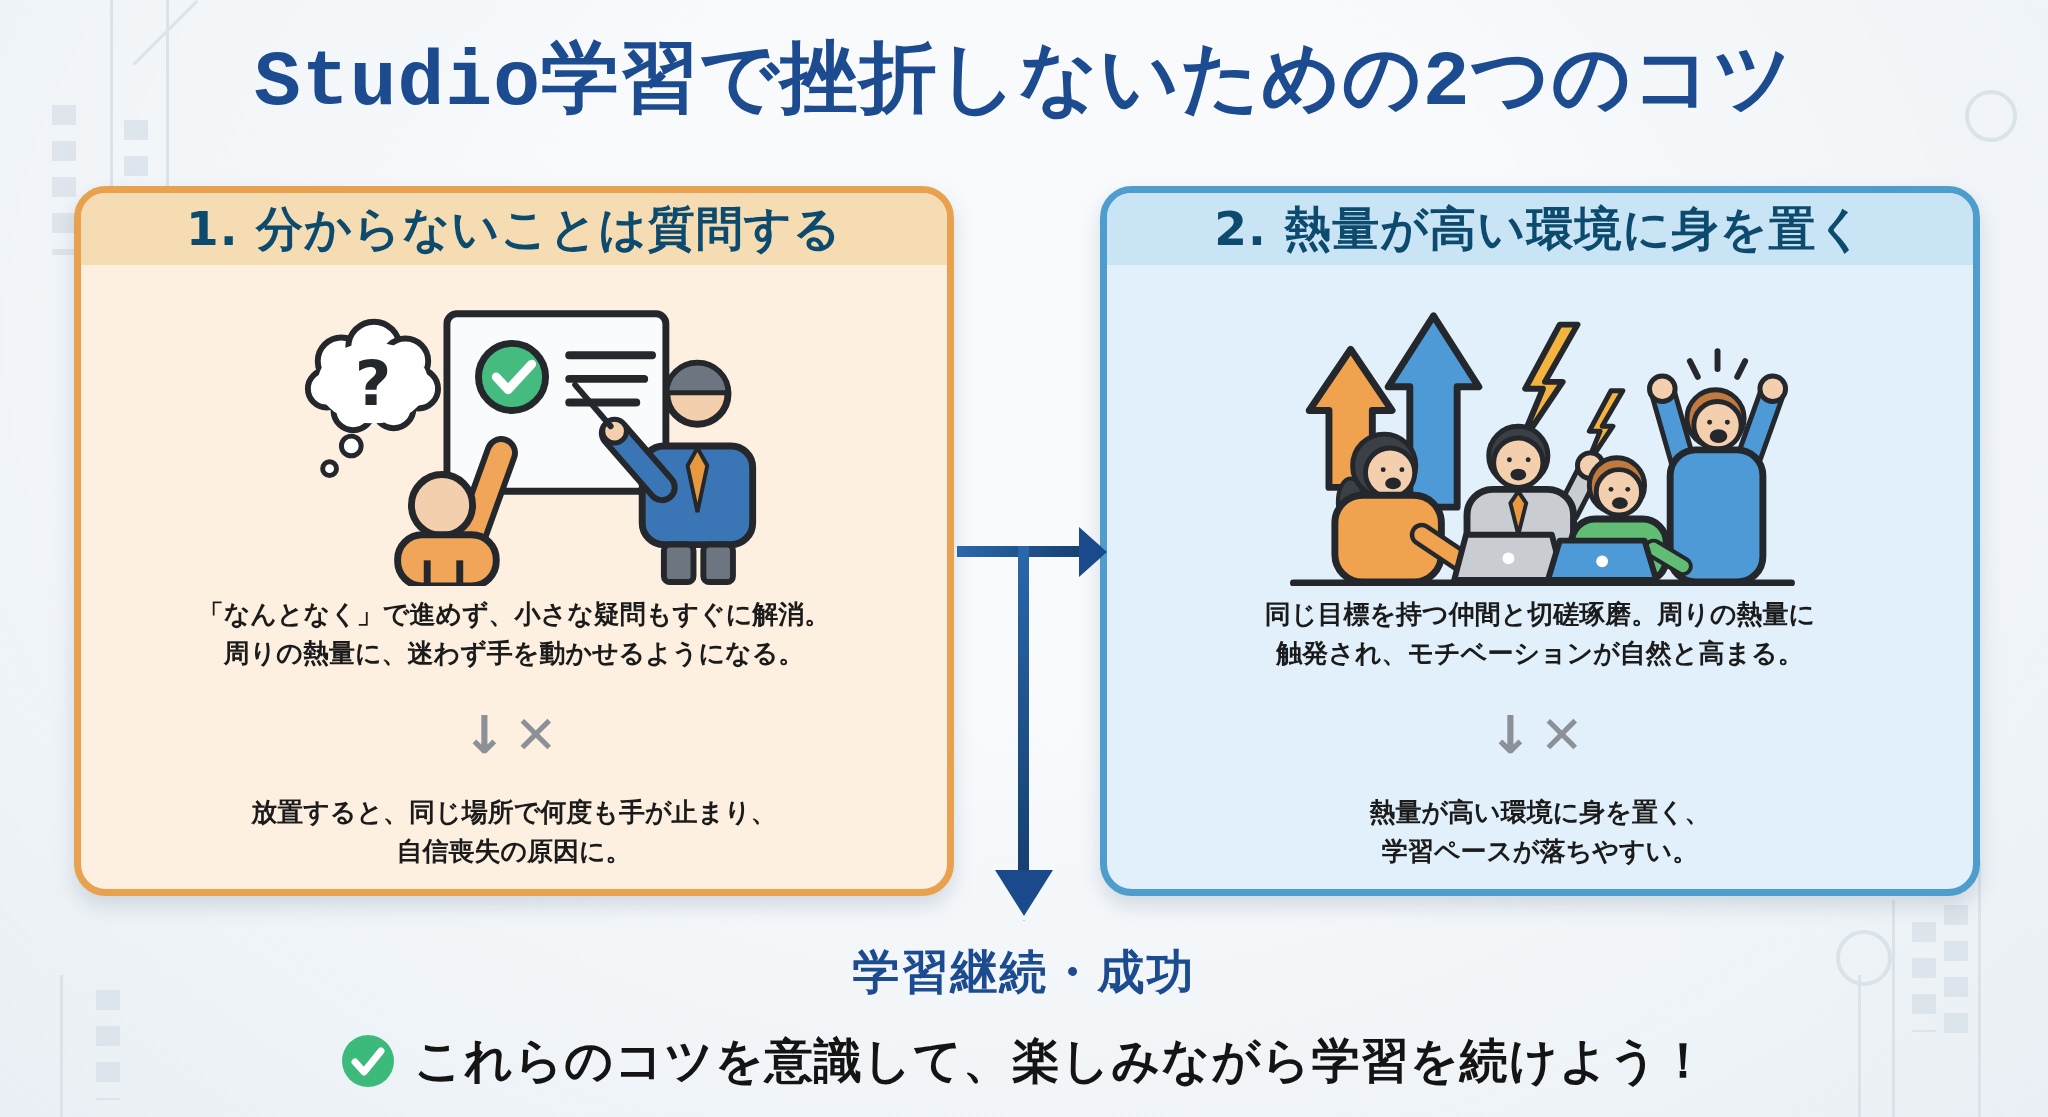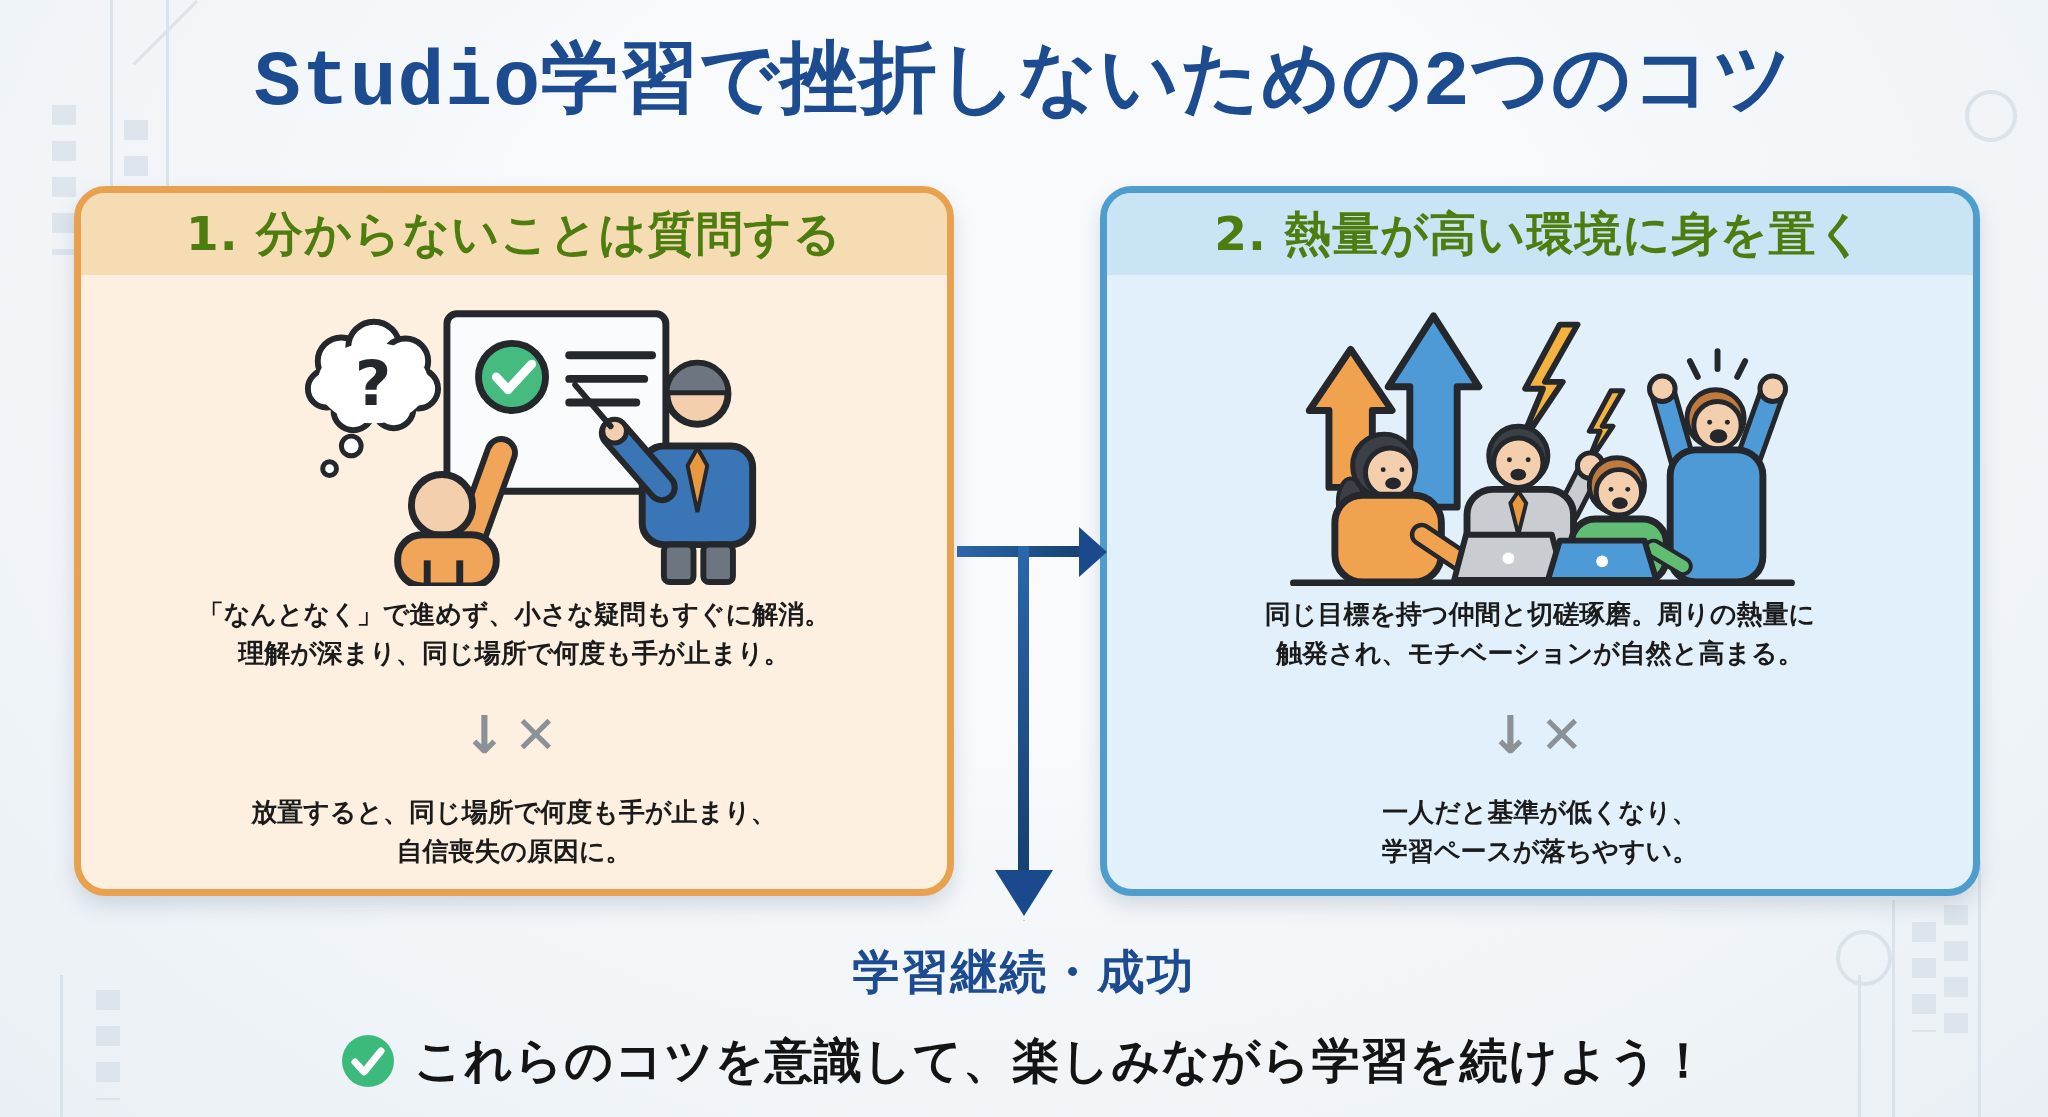--- a/index.html
+++ b/index.html
@@ -27,24 +27,24 @@
   }
 
   
   .card {
     position:absolute; top:186px; width:880px; height:710px; box-sizing:border-box;
     border-radius:32px; border:7px solid; box-shadow:0 10px 20px rgba(110,130,155,.25);
   }
   .card-left  { left:74px;   border-color:#e8a14e; background:#fdf0e1; }
   .card-right { left:1100px; border-color:#4f9dcc; background:#e1f0fa; }
   .card-header {
-    position:absolute; top:0; left:0; right:0; height:82px;
+    position:absolute; top:0; left:0; right:0; height:72px;
     border-radius:24px 24px 0 0;
     display:flex; align-items:center; justify-content:center;
-    font-size:47px; font-weight:800; color:#4d7c0f; letter-spacing:1px;
+    font-size:47px; font-weight:800; color:#0c4a6e; letter-spacing:1px;
   }
   .card-left  .card-header { background:#f6dcb3; }
   .card-right .card-header { background:#c9e4f4; }
 
   .illustration {
     position:absolute; top:104px; left:0; right:0; height:292px;
     display:flex; align-items:center; justify-content:center;
   }
   .card-desc, .card-risk {
     position:absolute; left:0; right:0; text-align:center;
@@ -160,21 +160,21 @@
           <circle cx="446" cy="95" r="31" fill="#f4cfae" stroke="#24272b" stroke-width="7"></circle>
           <path d="M415,94 a31,30 0 0 1 62,0 z" fill="#6d7680" stroke="#24272b" stroke-width="5"></path>
           <rect x="412" y="248" width="30" height="38" rx="6" fill="#6d7680" stroke="#24272b" stroke-width="6"></rect>
           <rect x="452" y="248" width="30" height="38" rx="6" fill="#6d7680" stroke="#24272b" stroke-width="6"></rect>
         </g>
       </svg>
     </div>
 
     <div class="card-desc">
       <div>「なんとなく」で進めず、小さな疑問もすぐに解消。</div>
-      <div>理解が深まり、同じ場所で何度も手が止まり。</div>
+      <div>周りの熱量に、迷わず手を動かせるようになる。</div>
     </div>
     <div class="divider-mark">↓✕</div>
     <div class="card-risk">
       <div>放置すると、同じ場所で何度も手が止まり、</div>
       <div>自信喪失の原因に。</div>
     </div>
   </div>
 
   <div class="card card-right">
     <div class="card-header">2. 熱量が高い環境に身を置く</div>
@@ -255,21 +255,21 @@
         <line x1="30" y1="287" x2="535" y2="287" stroke="#24272b" stroke-width="7" stroke-linecap="round"></line>
       </svg>
     </div>
 
     <div class="card-desc">
       <div>同じ目標を持つ仲間と切磋琢磨。周りの熱量に</div>
       <div>触発され、モチベーションが自然と高まる。</div>
     </div>
     <div class="divider-mark">↓✕</div>
     <div class="card-risk">
-      <div>一人だと基準が低くなり、</div>
+      <div>熱量が高い環境に身を置く、</div>
       <div>学習ペースが落ちやすい。</div>
     </div>
   </div>
 
   <div class="h-arrow-line"></div>
   <div class="h-arrow-head"></div>
   <div class="v-arrow-line"></div>
   <div class="v-arrow-head"></div>
 
   <div class="result-row">

